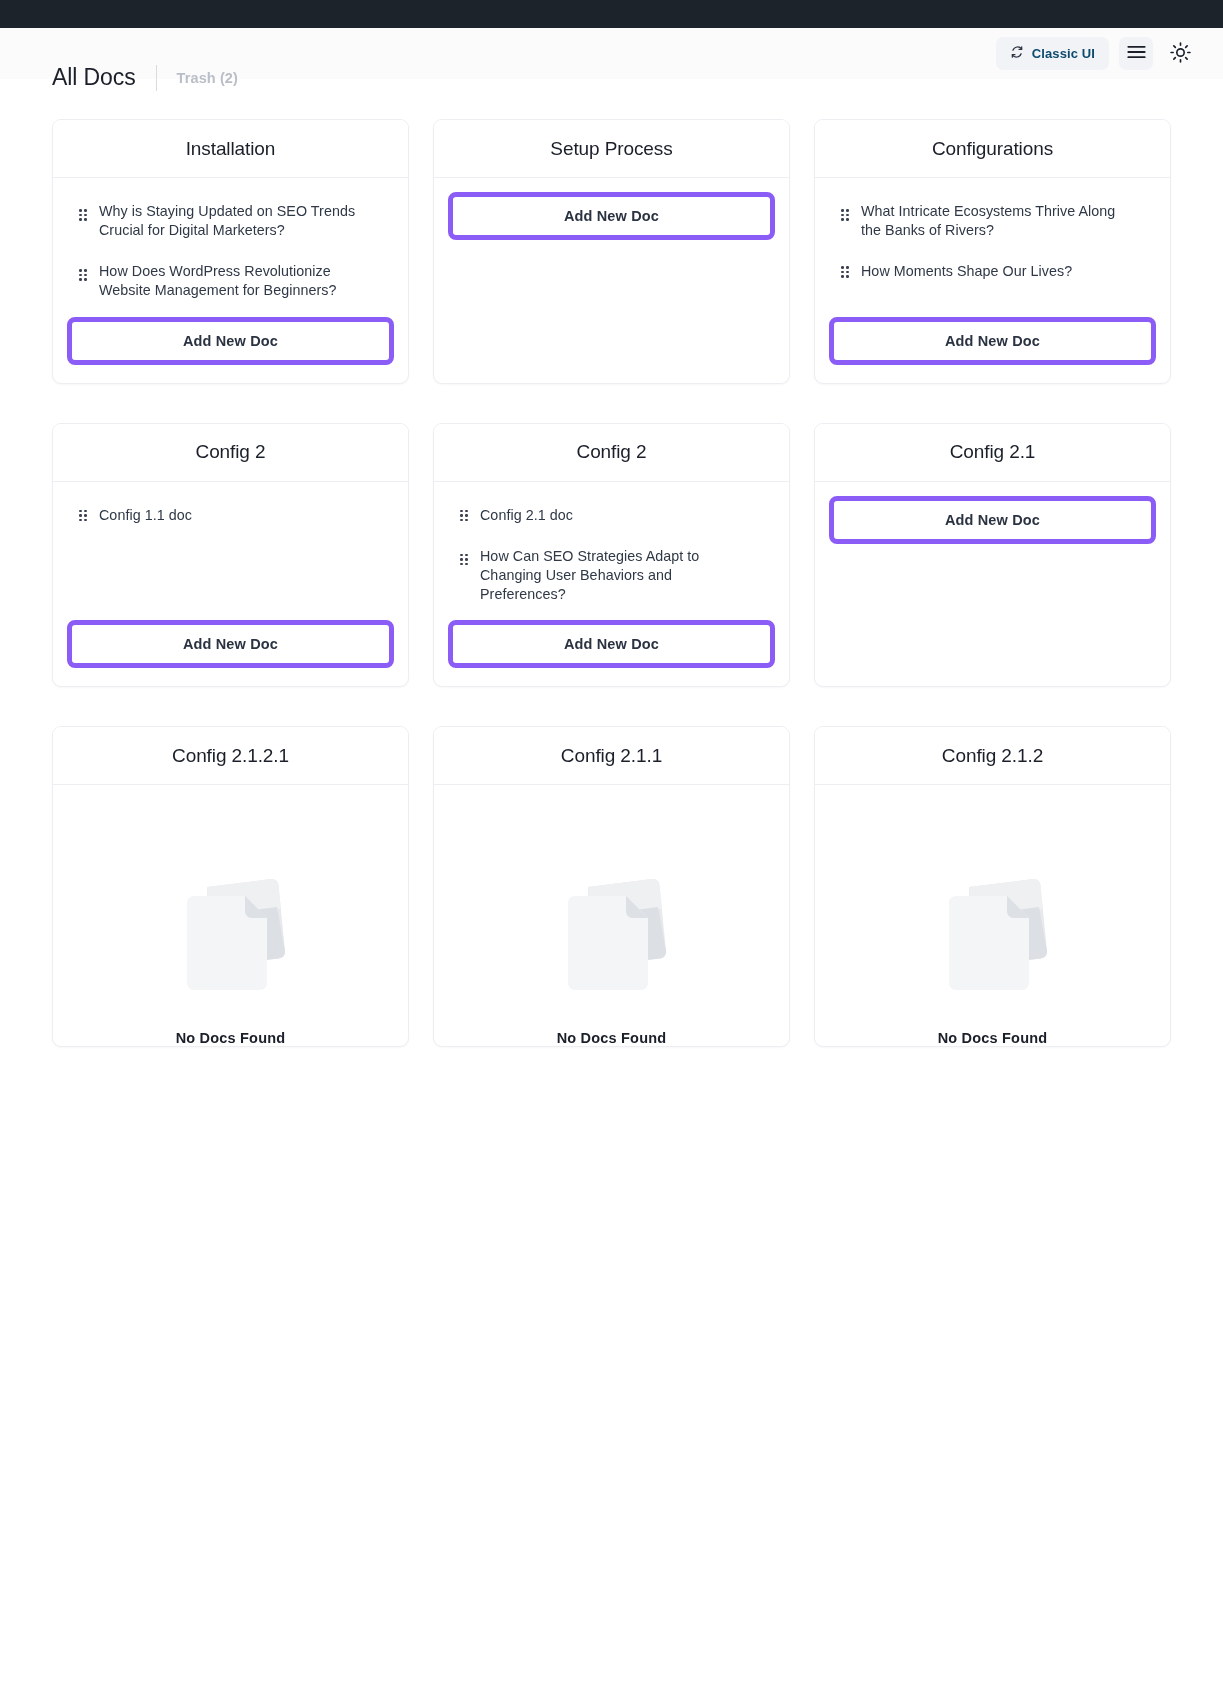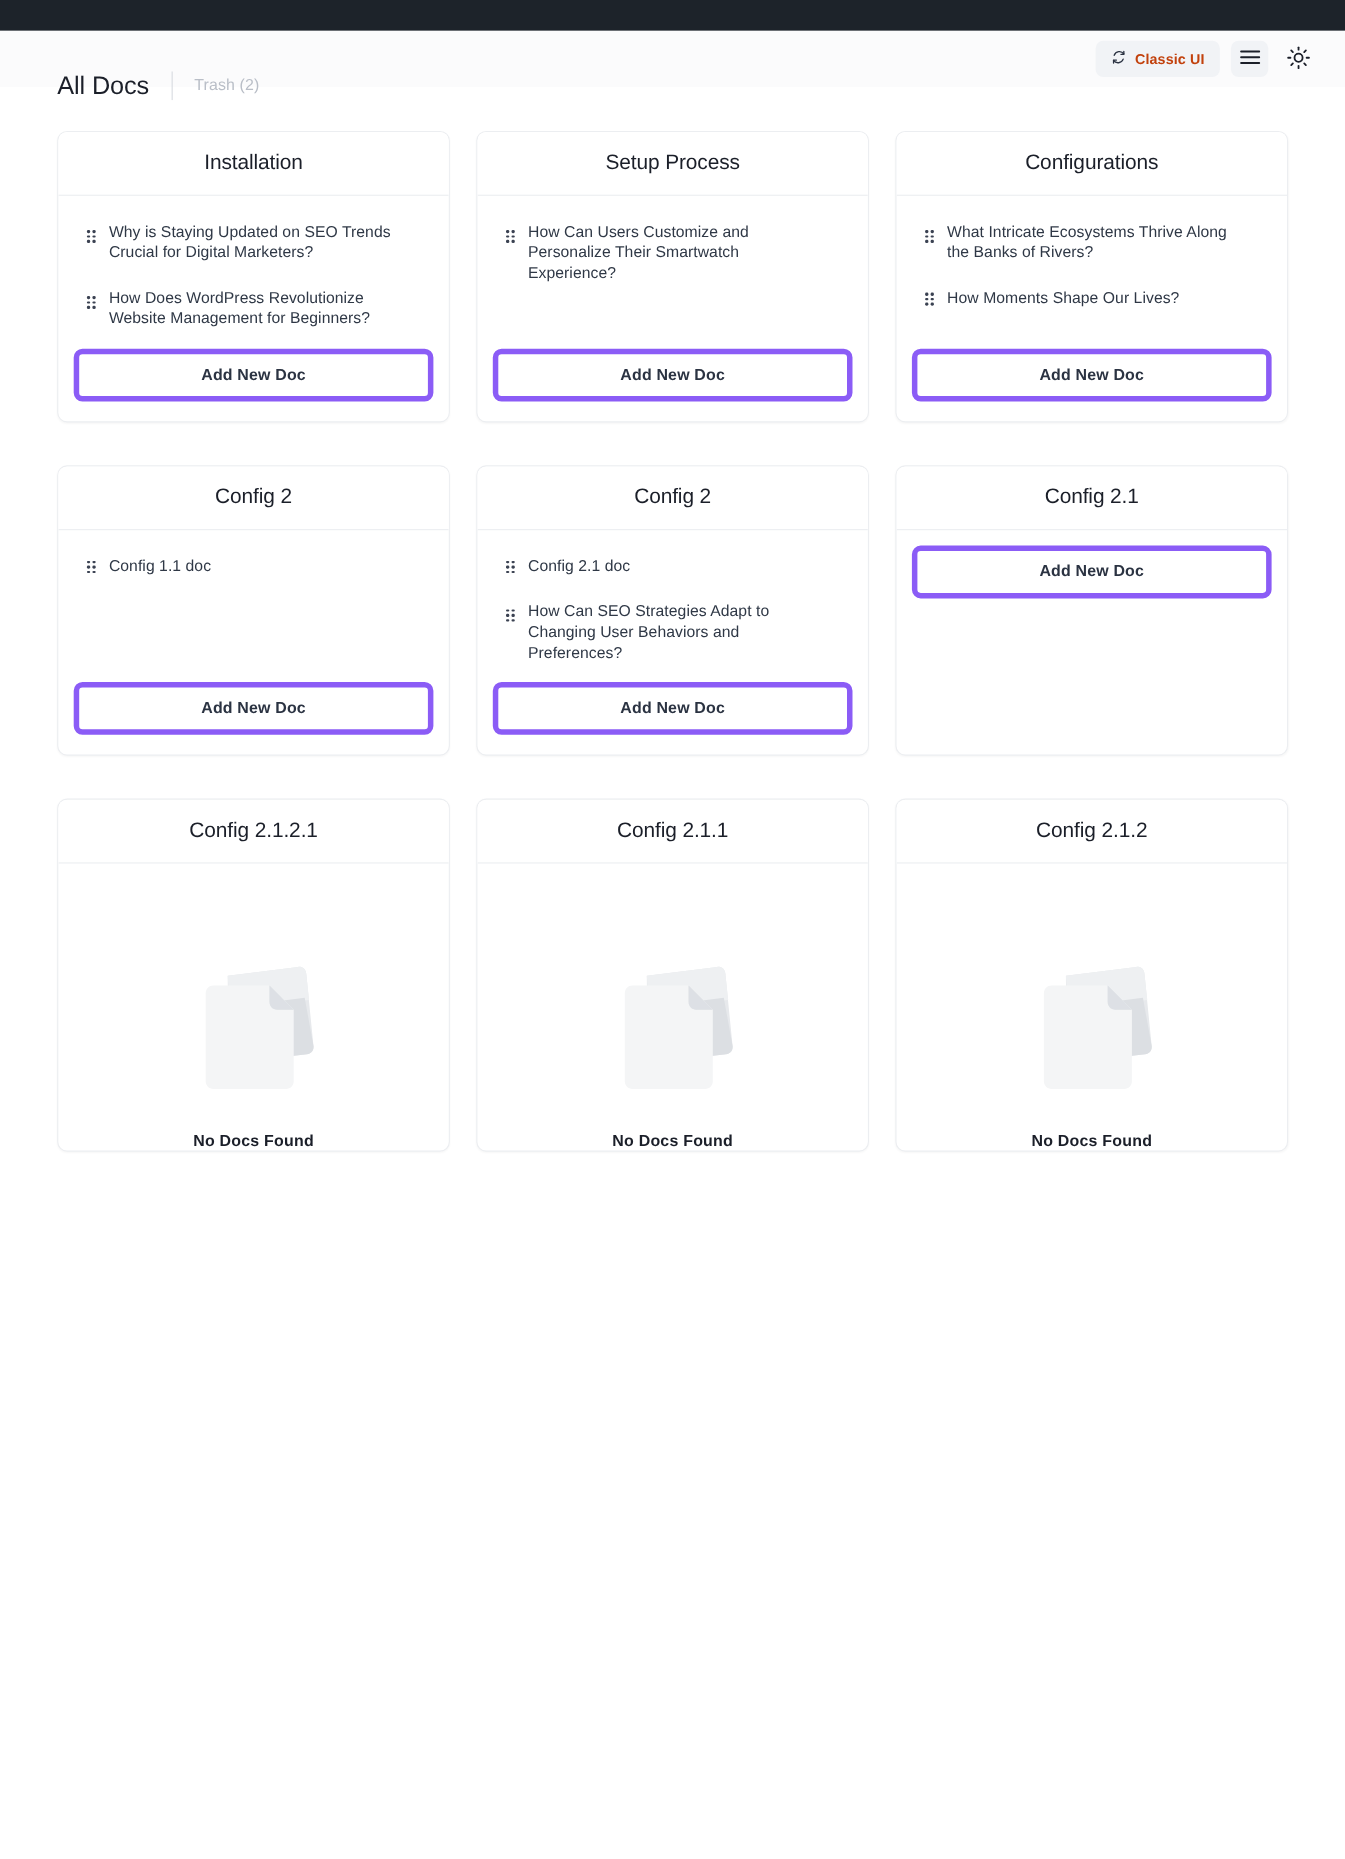--- a/index.html
+++ b/index.html
@@ -53,21 +53,21 @@
 
   .brand-divider {
     width: 1px;
     height: 26px;
     background: #d8dbe0;
     margin: 0 20px;
   }
 
   .trash-link {
     font-size: 14.5px;
-    font-weight: 400;
+    font-weight: 700;
     color: #b9bec7;
     letter-spacing: 0.1px;
   }
 
   .header-spacer { flex: 1 1 auto; }
 
   .header-actions {
     display: flex;
     align-items: center;
     gap: 10px;
@@ -80,21 +80,21 @@
     background: #f1f3f6;
     border: none;
     border-radius: 7px;
     height: 33px;
     padding: 0 14px;
     cursor: pointer;
   }
   .classic-ui-btn .label {
     font-size: 13px;
     font-weight: 600;
-    color: #c2410c;
+    color: #0c4a6e;
     letter-spacing: 0.1px;
   }
 
   .icon-btn {
     width: 34px;
     height: 33px;
     display: flex;
     align-items: center;
     justify-content: center;
     background: #f1f3f6;
@@ -318,33 +318,20 @@
         </div>
         <div class="card-footer">
           <button class="add-doc-btn">Add New Doc</button>
         </div>
       </div>
 
       <div class="card">
         <div class="card-header">
           <span class="card-title">Setup Process</span>
         </div>
-        <div class="card-body">
-          <div class="doc-item">
-            <span class="grip">
-                <i></i>
-                <i></i>
-                <i></i>
-                <i></i>
-                <i></i>
-                <i></i>
-              </span>
-            <span class="doc-title">How Can Users Customize and Personalize Their Smartwatch Experience?</span>
-          </div>
-        </div>
         <div class="card-footer">
           <button class="add-doc-btn">Add New Doc</button>
         </div>
       </div>
 
       <div class="card">
         <div class="card-header">
           <span class="card-title">Configurations</span>
         </div>
         <div class="card-body">

